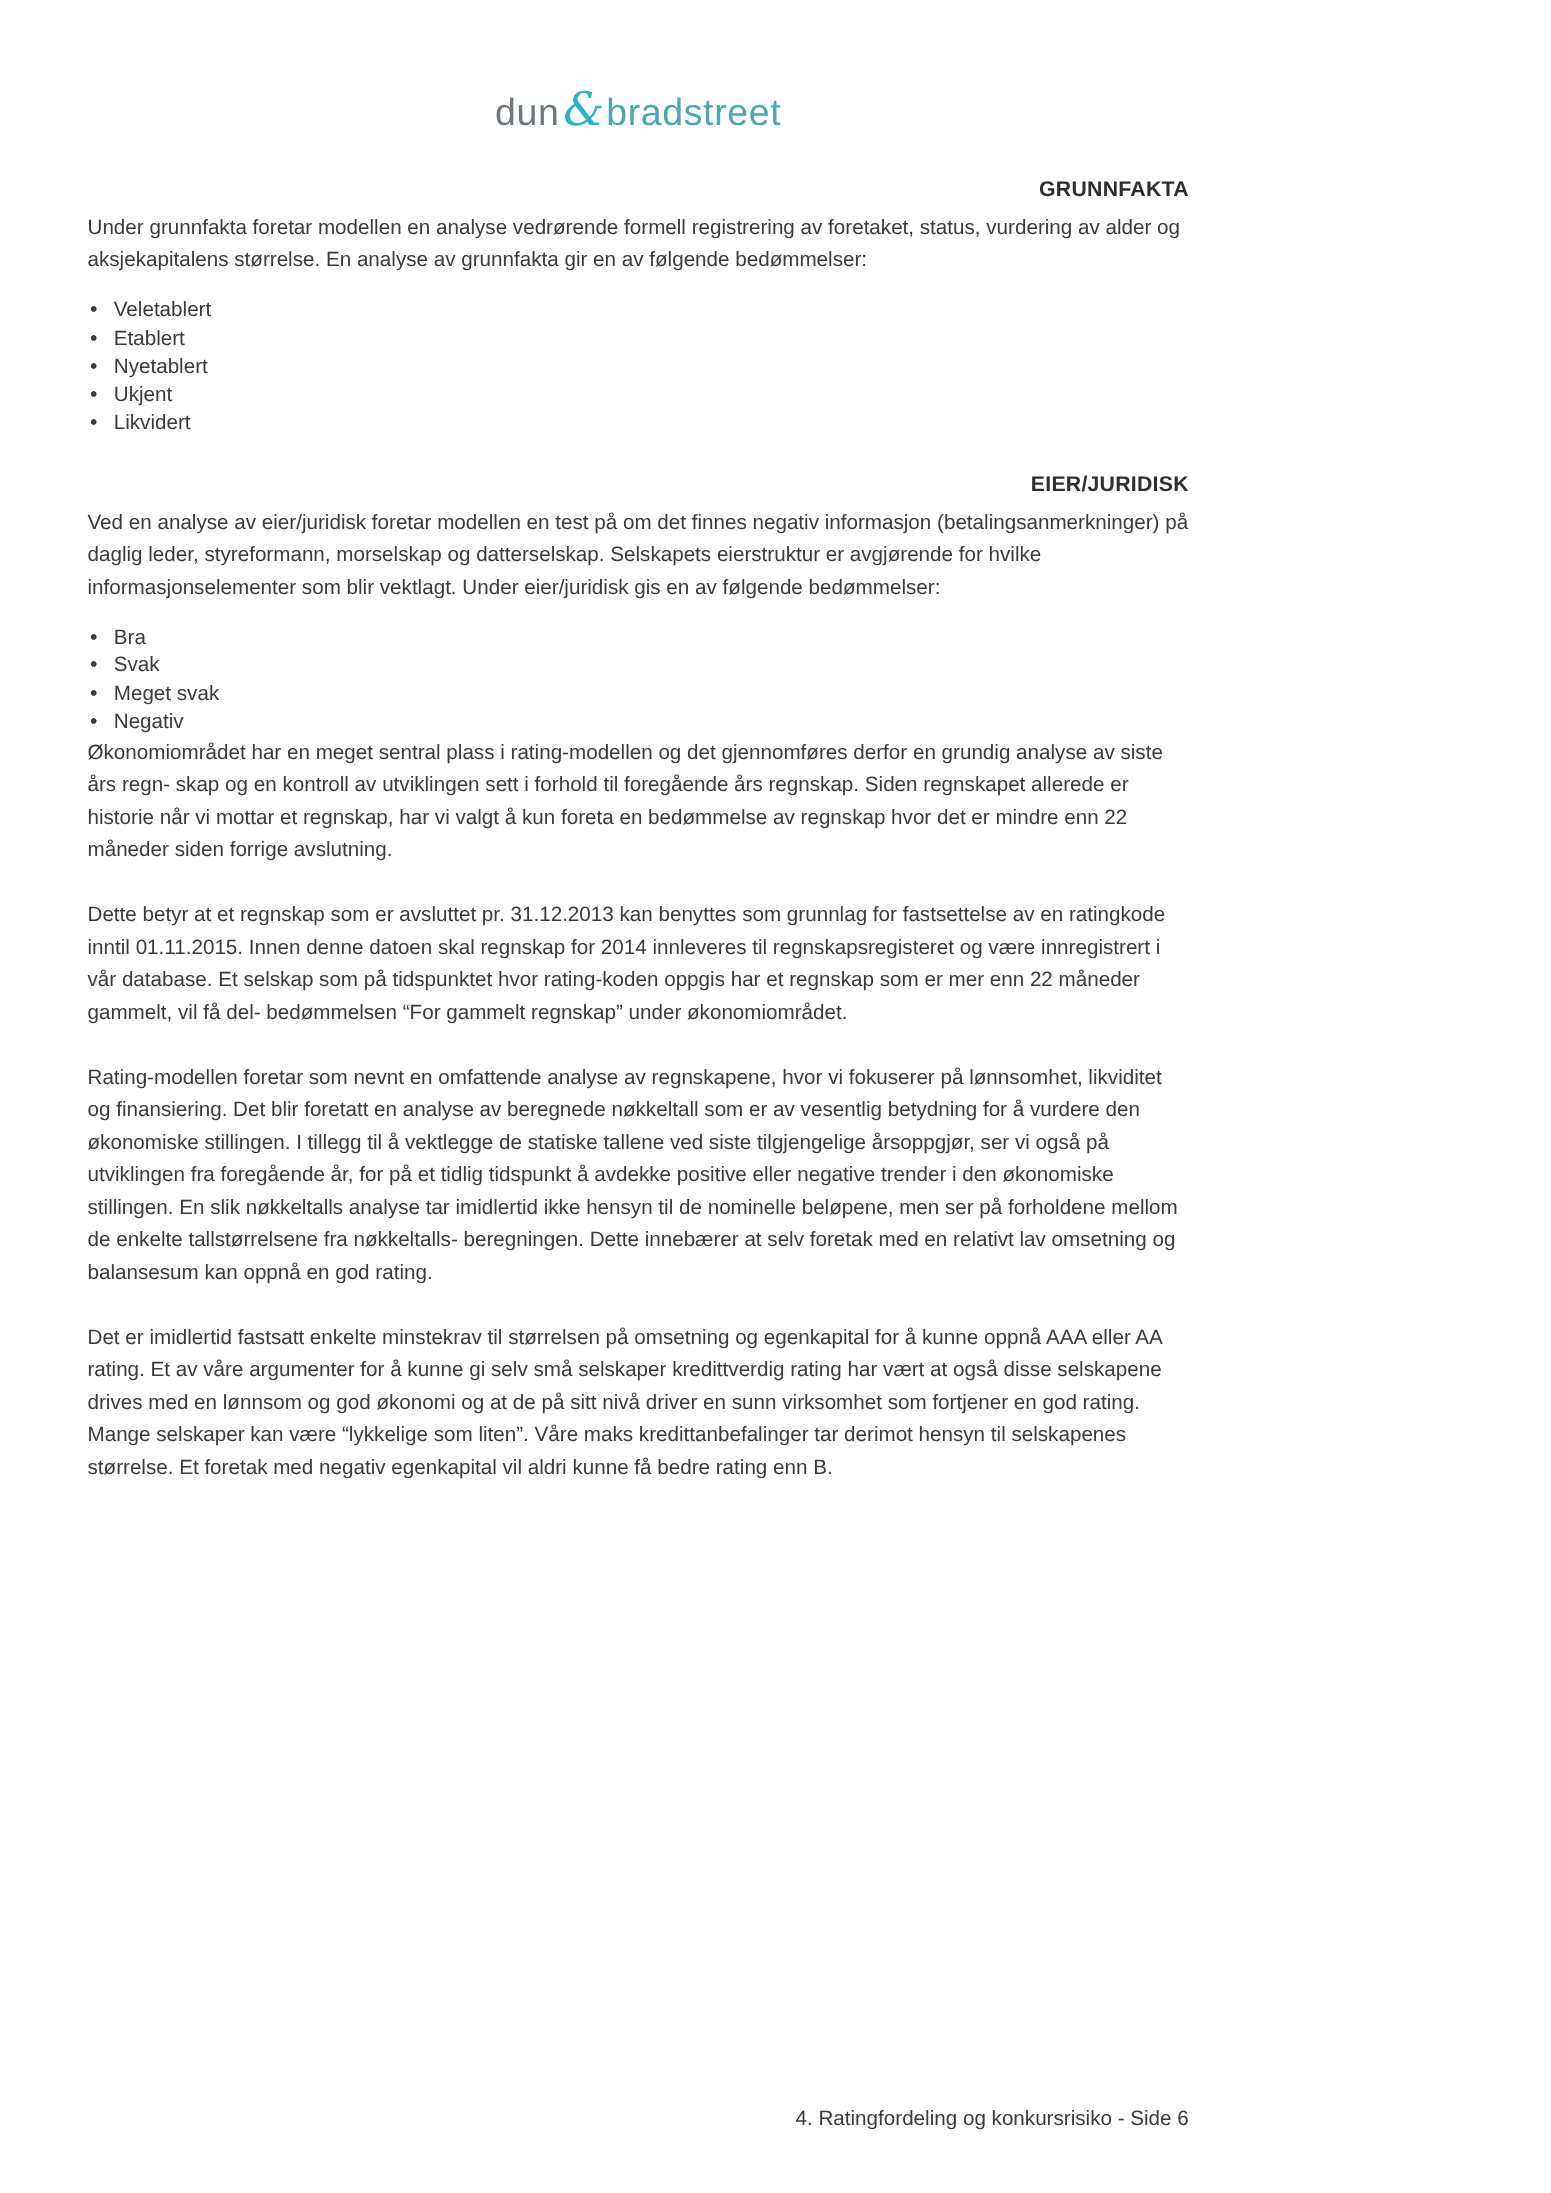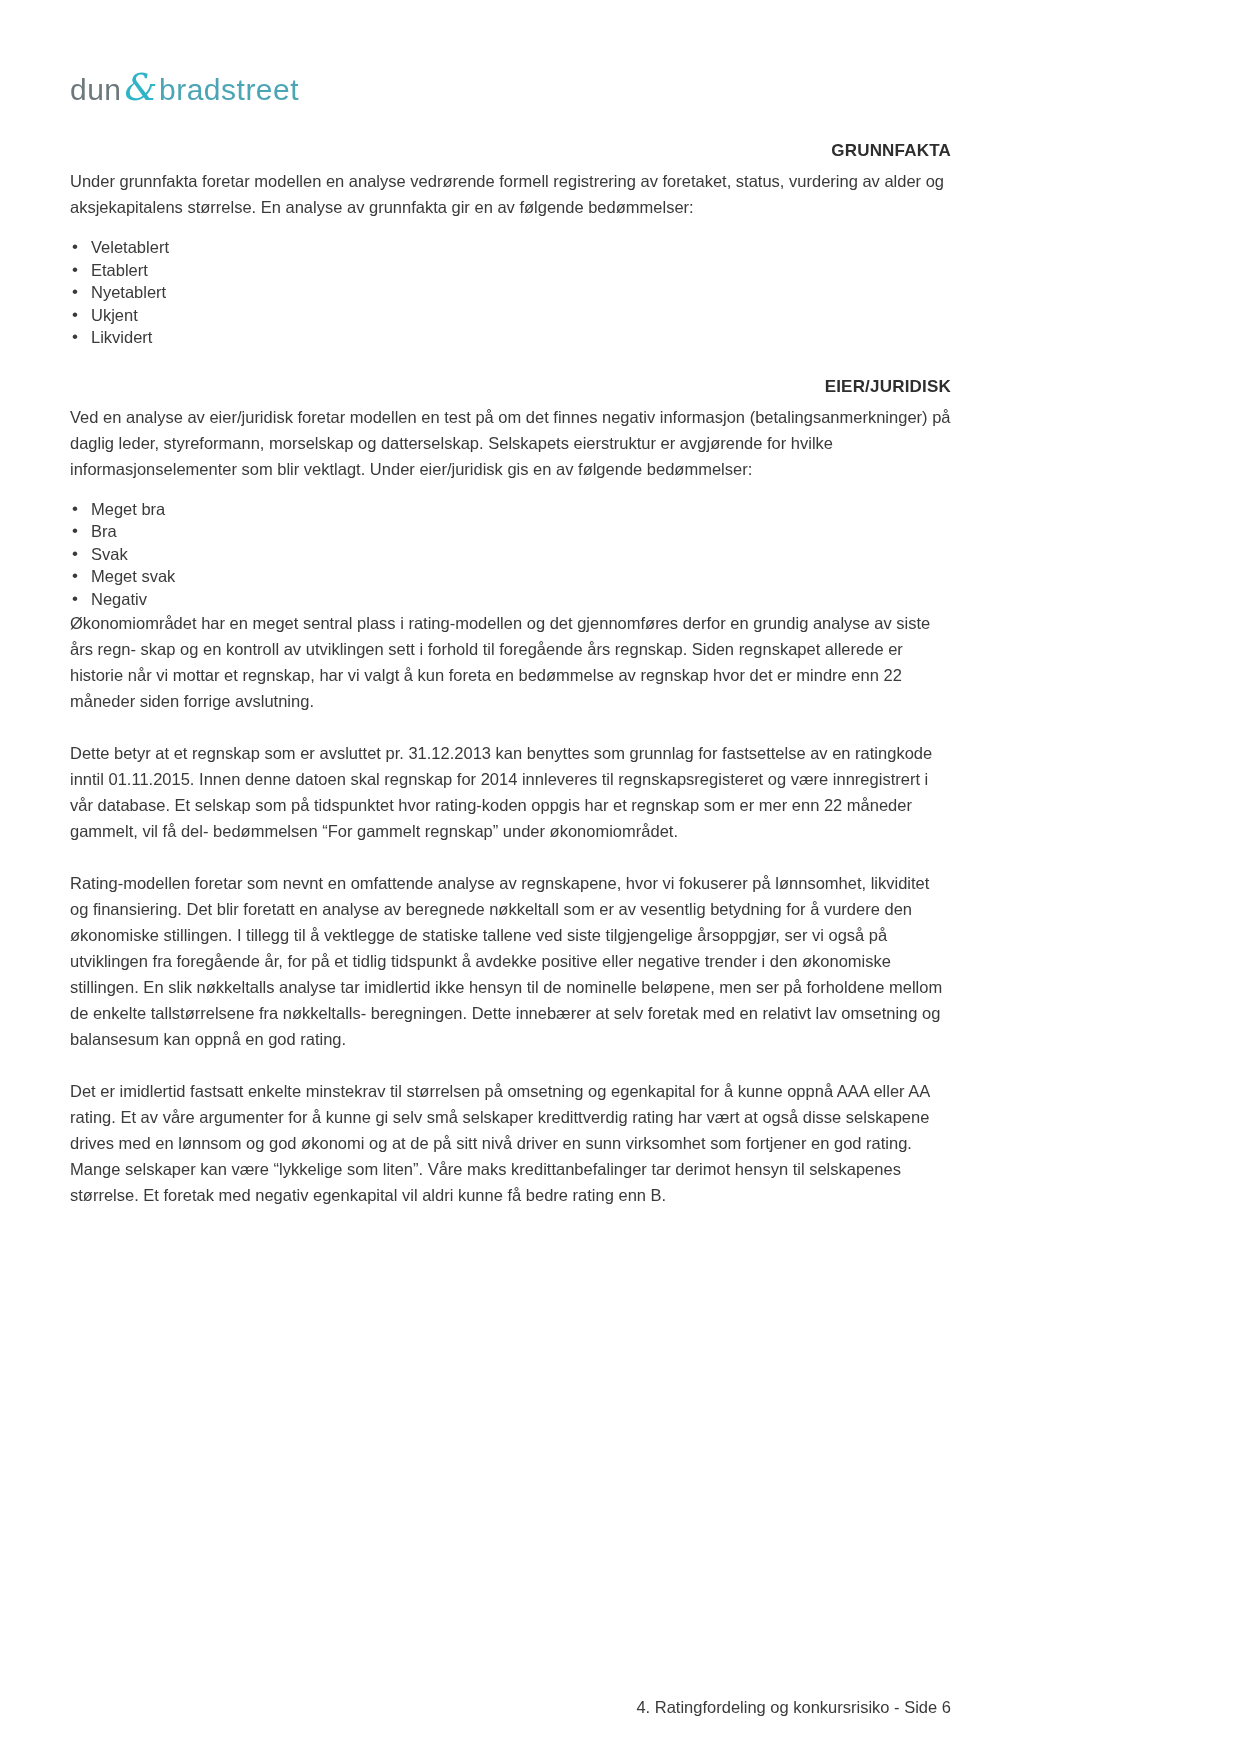--- a/index.html
+++ b/index.html
@@ -15,21 +15,21 @@
   }
   .content {
     position: absolute;
     left: 70px;
     top: 0;
     width: 881px;
   }
   
   .logo {
     margin-top: 70px;
-    text-align: left;
+    text-align: center;
     white-space: nowrap;
     line-height: 36px;
     letter-spacing: 0.5px;
     user-select: none;
   }
   .logo-dun {
     font-size: 30px;
     color: #6d787d;
     font-weight: 400;
   }
@@ -88,21 +88,21 @@
     position: absolute;
     left: 0;
     top: 0;
     font-size: 17px;
     color: #3a3a3a;
   }
   
   .footer {
     position: absolute;
     right: 290px;
-    bottom: 36px;
+    bottom: 48px;
     font-size: 16.5px;
     line-height: 22px;
     color: #3a3a3a;
     text-align: right;
   }
 </style>
 </head>
 <body>
 
 <div class="page">
@@ -119,21 +119,20 @@
       <li>Veletablert</li>
       <li>Etablert</li>
       <li>Nyetablert</li>
       <li>Ukjent</li>
       <li>Likvidert</li>
     </ul>
 
     <h2>EIER/JURIDISK</h2>
     <p>Ved en analyse av eier/juridisk foretar modellen en test på om det finnes negativ informasjon (betalingsanmerkninger) på daglig leder, styreformann, morselskap og datterselskap. Selskapets eierstruktur er avgjørende for hvilke informasjonselementer som blir vektlagt. Under eier/juridisk gis en av følgende bedømmelser:</p>
     <ul class="bullets">
-      <li>Meget bra</li>
       <li>Bra</li>
       <li>Svak</li>
       <li>Meget svak</li>
       <li>Negativ</li>
     </ul>
 
     <p>Økonomiområdet har en meget sentral plass i rating-modellen og det gjennomføres derfor en grundig analyse av siste års regn- skap og en kontroll av utviklingen sett i forhold til foregående års regnskap. Siden regnskapet allerede er historie når vi mottar et regnskap, har vi valgt å kun foreta en bedømmelse av regnskap hvor det er mindre enn 22 måneder siden forrige avslutning.</p>
     <p class="spaced">Dette betyr at et regnskap som er avsluttet pr. 31.12.2013 kan benyttes som grunnlag for fastsettelse av en ratingkode inntil 01.11.2015. Innen denne datoen skal regnskap for 2014 innleveres til regnskapsregisteret og være innregistrert i vår database. Et selskap som på tidspunktet hvor rating-koden oppgis har et regnskap som er mer enn 22 måneder gammelt, vil få del- bedømmelsen “For gammelt regnskap” under økonomiområdet.</p>
     <p class="spaced">Rating-modellen foretar som nevnt en omfattende analyse av regnskapene, hvor vi fokuserer på lønnsomhet, likviditet og finansiering. Det blir foretatt en analyse av beregnede nøkkeltall som er av vesentlig betydning for å vurdere den økonomiske stillingen. I tillegg til å vektlegge de statiske tallene ved siste tilgjengelige årsoppgjør, ser vi også på utviklingen fra foregående år, for på et tidlig tidspunkt å avdekke positive eller negative trender i den økonomiske stillingen. En slik nøkkeltalls analyse tar imidlertid ikke hensyn til de nominelle beløpene, men ser på forholdene mellom de enkelte tallstørrelsene fra nøkkeltalls- beregningen. Dette innebærer at selv foretak med en relativt lav omsetning og balansesum kan oppnå en god rating.</p>
     <p class="spaced">Det er imidlertid fastsatt enkelte minstekrav til størrelsen på omsetning og egenkapital for å kunne oppnå AAA eller AA rating. Et av våre argumenter for å kunne gi selv små selskaper kredittverdig rating har vært at også disse selskapene drives med en lønnsom og god økonomi og at de på sitt nivå driver en sunn virksomhet som fortjener en god rating. Mange selskaper kan være “lykkelige som liten”. Våre maks kredittanbefalinger tar derimot hensyn til selskapenes størrelse. Et foretak med negativ egenkapital vil aldri kunne få bedre rating enn B.</p>

